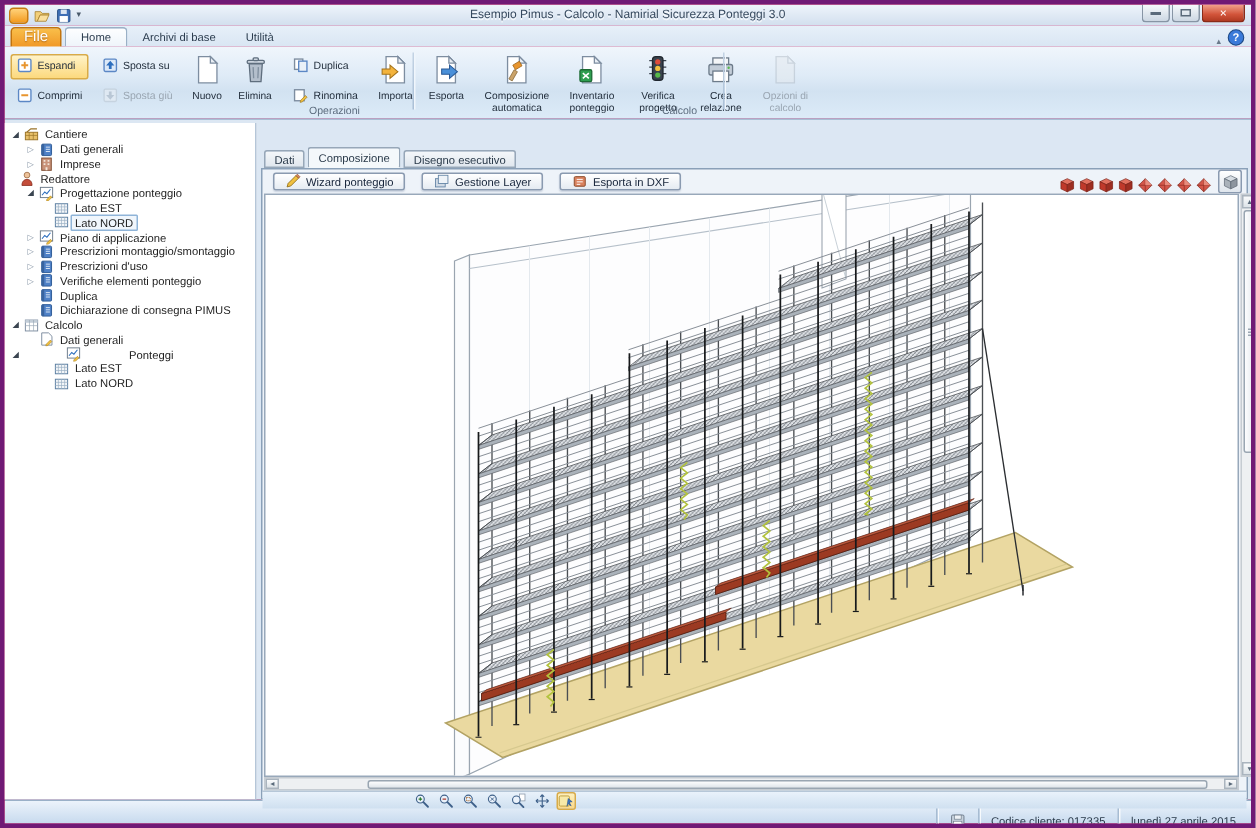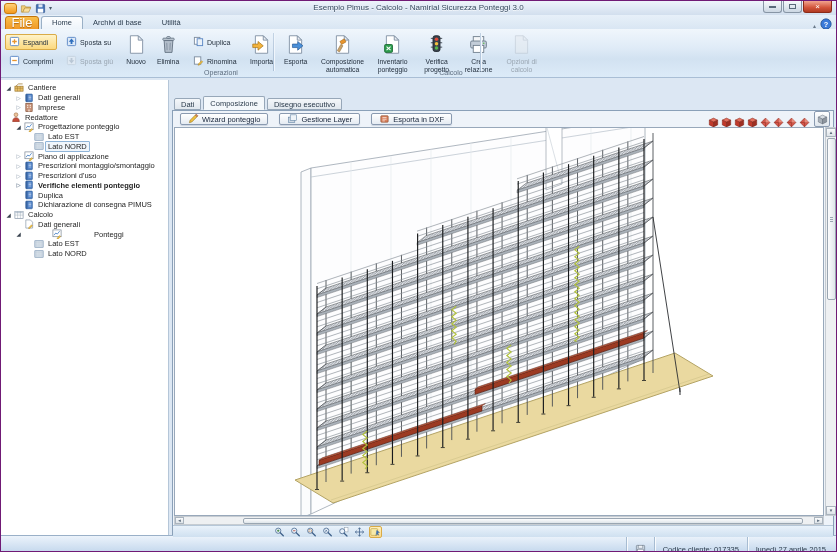--- a/index.html
+++ b/index.html
@@ -1,35 +1,35 @@
 <!DOCTYPE html>
 <html><head>
 <meta charset="utf-8">
 <style>
   *{box-sizing:border-box;margin:0;padding:0}
   html,body{background:#9eb6cc}
   body{font-family:"Liberation Sans",sans-serif;-webkit-font-smoothing:antialiased}
-  .window{position:relative;width:837px;height:552px;border:1px solid #701a75;background:#be185d;overflow:hidden}
+  .window{position:relative;width:837px;height:552px;border:3px solid #701a75;background:#be185d;overflow:hidden}
 
   
   .titlebar{position:absolute;left:0;top:0;right:0;height:14px;background:linear-gradient(#eef4fb,#d2dfee);}
   .qat{position:absolute;left:3px;top:1px;display:flex;align-items:center;gap:3px;height:12px}
   .appbtn{width:13px;height:11px;border-radius:3px;background:linear-gradient(#ffd27a,#f39a1e);border:1px solid #c77a10}
   .qicon{display:inline-flex}
   .qcaret{font-size:6px;color:#4a5a6a;line-height:11px}
   .title{position:absolute;left:0;right:0;top:0;text-align:center;font-size:8px;line-height:14px;color:#36495e;text-shadow:0 1px 0 rgba(255,255,255,.8)}
   .winbtns{position:absolute;right:4px;top:0;display:flex}
   .wbtn{width:19px;height:12px;border:1px solid #8795a5;border-top:none;border-radius:0 0 3px 3px;background:linear-gradient(#f7fafc,#ccd7e3);display:flex;align-items:center;justify-content:center;margin-left:1px}
   .wbtn .bar{width:7px;height:2px;background:#5a6a7a}
   .wbtn .box{width:7px;height:5px;border:1px solid #5a6a7a}
   .wbtn.close{width:29px;background:linear-gradient(#f2a48e,#d2543a 60%,#b03a22);border-color:#8a2a18;color:#fff;font-size:8px;line-height:10px}
 
   
   .tabrow{position:absolute;left:0;top:14px;right:0;height:14px;background:linear-gradient(#e7f0f9,#d9e6f3)}
-  .filetab{position:absolute;left:4px;top:1px;width:34px;height:17px;border-radius:3px 3px 0 0;background:linear-gradient(#f9bf4a,#ee8f1f);border:1px solid #c2740e;color:#fff;font-size:13px;text-align:center;line-height:12px;text-shadow:0 1px 1px rgba(120,60,0,.6)}
+  .filetab{position:absolute;left:4px;top:1px;width:34px;height:17px;border-radius:3px 3px 0 0;background:linear-gradient(#f9bf4a,#ee8f1f);border:1px solid #c2740e;color:#fff;font-size:10px;text-align:center;line-height:12px;text-shadow:0 1px 1px rgba(120,60,0,.6)}
   .mtabs{position:absolute;left:40px;top:1px;display:flex;height:13px}
   .mtab{padding:0 10px;font-size:7.5px;line-height:13px;color:#2b3c4e}
   .mtab.active{background:linear-gradient(#fdfeff,#eef4fa);border:1px solid #9ab0c6;border-bottom:none;border-radius:3px 3px 0 0;line-height:12px}
   .tabrow-right{position:absolute;right:4px;top:1px;display:flex;align-items:center;gap:4px}
   .ribcaret{font-size:6px;color:#6a7a8a}
 
   
   .ribbon{position:absolute;left:0;top:28px;right:0;height:49px;background:linear-gradient(#f0f6fc,#dfebf7 40%,#d2e2f1 62%,#dcebf8);border-bottom:1px solid #a9bed5}
   .rb-inner{position:absolute;left:4px;top:2px;display:flex;align-items:flex-start;gap:5px}
   .cluster{display:flex;gap:2px}
@@ -379,21 +379,21 @@
           <span class="tarrow closed">▷</span>
           <span class="tico">
             <svg viewBox="0 0 11 11" width="10" height="10">
               <rect x="2" y="1.2" width="7.2" height="8.4" rx="0.8" fill="#4f81c7" stroke="#2d5a96" stroke-width="0.7"></rect>
               <rect x="2" y="1.2" width="1.8" height="8.4" fill="#38639e"></rect>
               <path d="M5 3.4h3M5 5h3M5 6.6h3" stroke="#dce8f5" stroke-width="0.7"></path>
             </svg>
           </span>
           <span class="tlabel">Prescrizioni d'uso</span>
         </div>
-        <div class="trow" style="padding-left: 13px; font-weight: bold;">
+        <div class="trow" style="padding-left: 13px;">
           <span class="tarrow closed">▷</span>
           <span class="tico">
             <svg viewBox="0 0 11 11" width="10" height="10">
               <rect x="2" y="1.2" width="7.2" height="8.4" rx="0.8" fill="#4f81c7" stroke="#2d5a96" stroke-width="0.7"></rect>
               <rect x="2" y="1.2" width="1.8" height="8.4" fill="#38639e"></rect>
               <path d="M5 3.4h3M5 5h3M5 6.6h3" stroke="#dce8f5" stroke-width="0.7"></path>
             </svg>
           </span>
           <span class="tlabel">Verifiche elementi ponteggio</span>
         </div>
@@ -433,21 +433,21 @@
         <div class="trow" style="padding-left: 13px;">
           <span class="tarrow none"></span>
           <span class="tico">
             <svg viewBox="0 0 11 11" width="10" height="10">
               <path d="M2 1h5l2.5 2.5V10H2z" fill="#fff" stroke="#7d8da0" stroke-width="0.7"></path>
               <path d="M5.3 9.3l3-3 1.1 1.1-3 3-1.4.3z" fill="#f0c040" stroke="#a07a20" stroke-width="0.4"></path>
             </svg>
           </span>
           <span class="tlabel">Dati generali</span>
         </div>
-        <div class="trow" style="padding-left: 13px; gap: 28px;">
+        <div class="trow" style="padding-left: 3px; gap: 28px;">
           <span class="tarrow open">◢</span>
           <span class="tico">
             <svg viewBox="0 0 11 11" width="10" height="10">
               <rect x="1" y="1" width="9" height="7.5" fill="#fff" stroke="#6d7b8a" stroke-width="0.7"></rect>
               <path d="M2.2 6.8l2-2.4 1.6 1.2 2.6-3.2" stroke="#2e6fbe" stroke-width="0.8" fill="none"></path>
               <path d="M5.8 9.8l2.6-2.6 1.1 1.1-2.6 2.6-1.4.3z" fill="#f0c040" stroke="#a07a20" stroke-width="0.4"></path>
             </svg>
           </span>
           <span class="tlabel">Ponteggi</span>
         </div>

